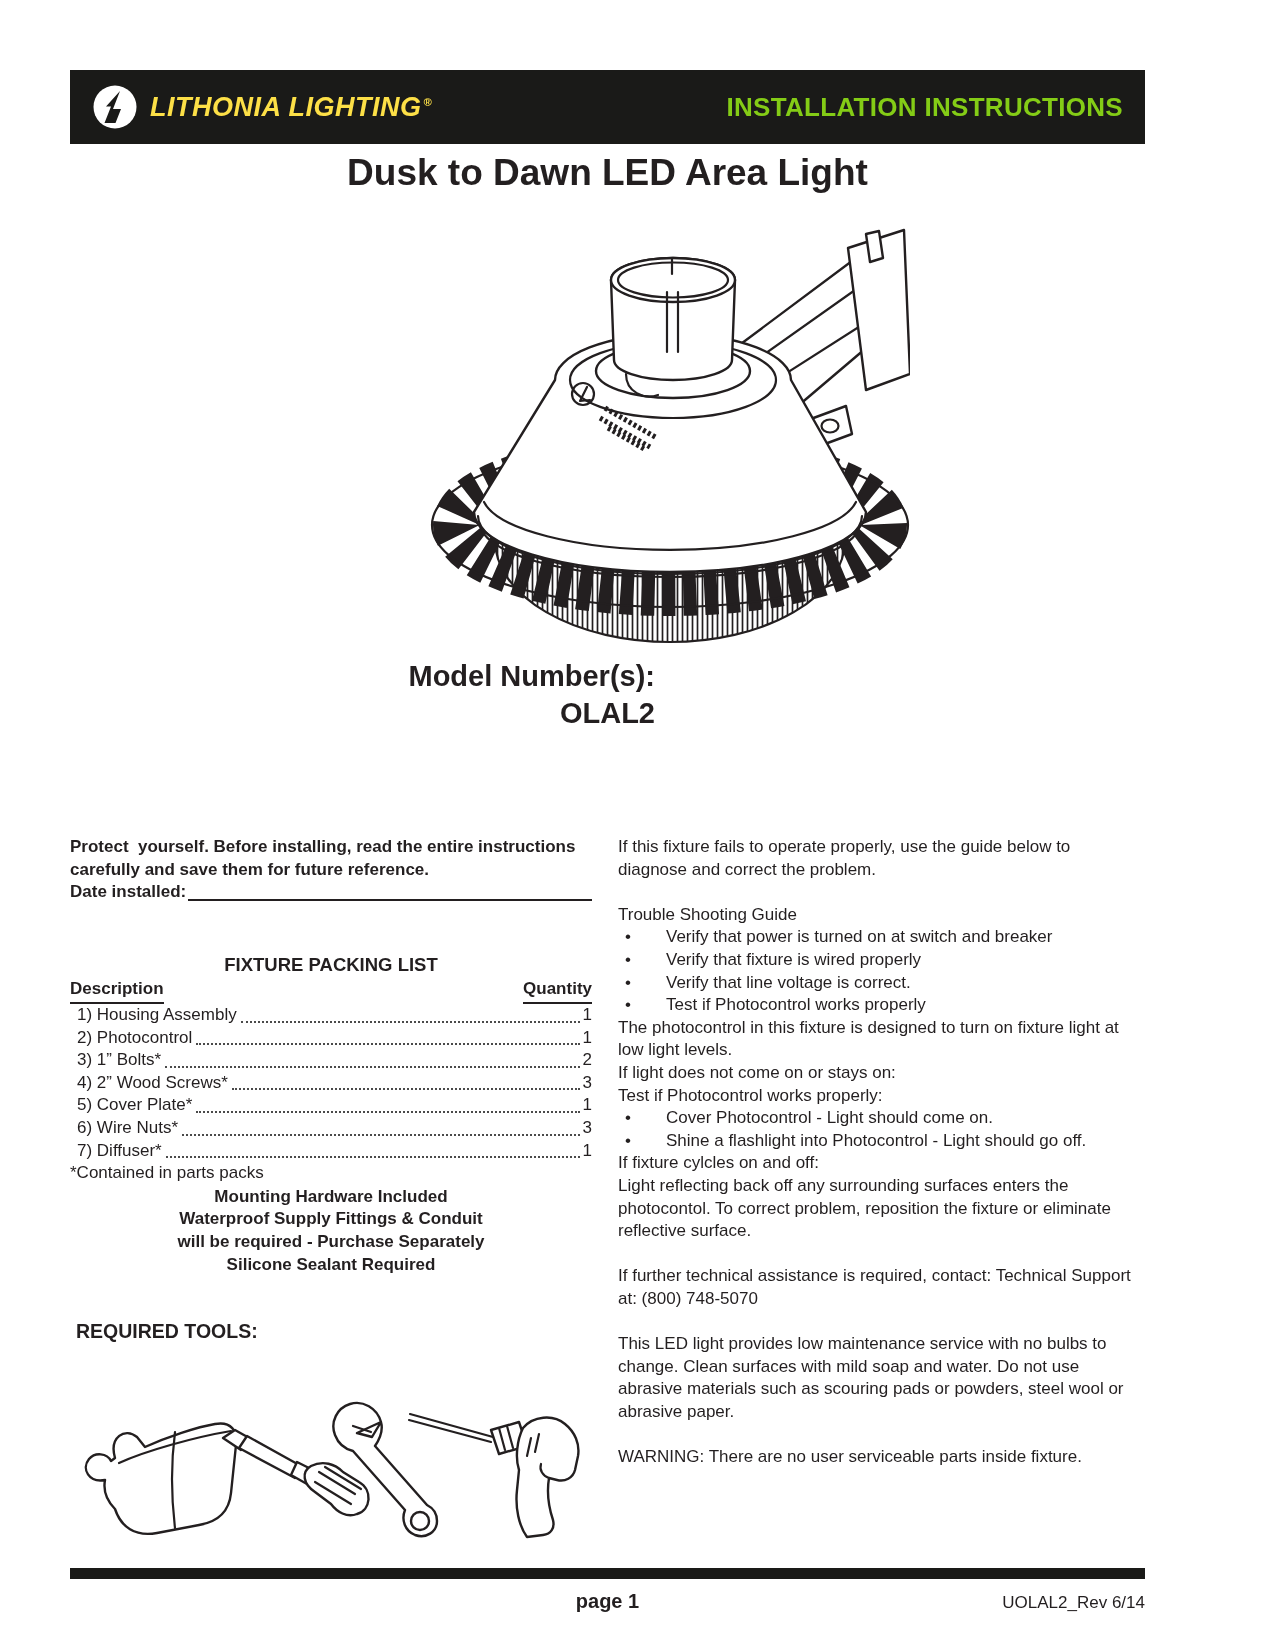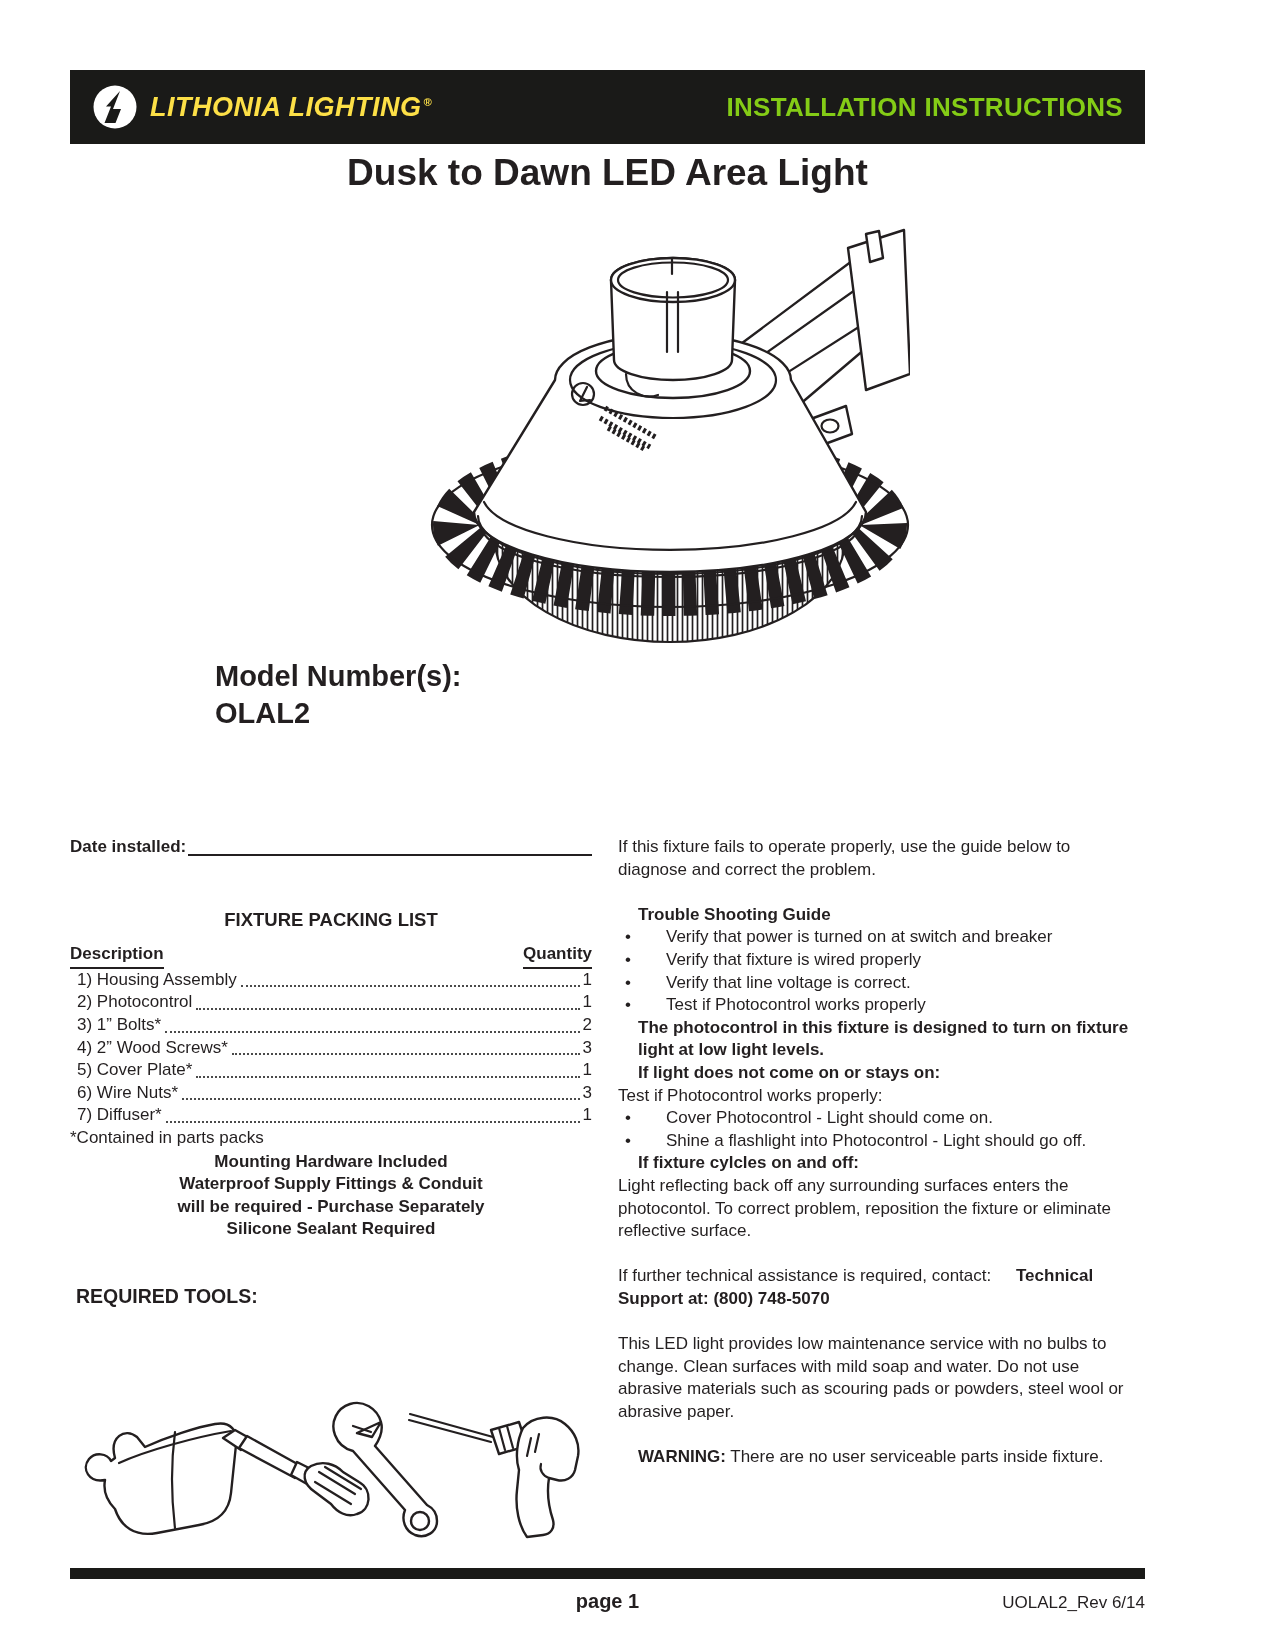--- a/index.html
+++ b/index.html
@@ -14,37 +14,37 @@
     background:#1a1a18;display:flex;align-items:center;justify-content:space-between;
     padding:0 22px;box-sizing:border-box;
   }
   .brand{display:flex;align-items:center;gap:12px;color:#fde047;}
   .brand-name{font-style:italic;font-weight:bold;font-size:27px;letter-spacing:.5px;white-space:nowrap;}
   .brand-reg{font-size:11px;vertical-align:super;margin-left:2px;}
   .header-title{color:#84cc16;font-weight:bold;font-size:26px;letter-spacing:.3px;white-space:nowrap;}
   
   .page-title{position:absolute;left:70px;top:152px;width:1075px;text-align:center;
     font-size:37px;font-weight:bold;}
-  .model-block{position:absolute;left:215px;top:658px;width:440px;text-align:left;
+  .model-block{position:absolute;left:215px;top:658px;width:440px;text-align:right;
     font-size:29px;font-weight:bold;line-height:1.28;}
   
   .fixture-svg{position:absolute;left:420px;top:222px;width:490px;height:430px;}
   .tools-svg{position:absolute;left:75px;top:1330px;width:505px;height:215px;}
   svg .ln{stroke:#231f20;fill:none;stroke-width:2.2;stroke-linejoin:round;stroke-linecap:round;}
   svg .wh{stroke:#231f20;fill:#ffffff;stroke-width:2.4;stroke-linejoin:round;}
   
   .col{position:absolute;top:836px;font-size:17px;line-height:22.6px;}
   .col-left{left:70px;width:522px;}
   .col-right{left:618px;width:522px;}
-  .b{font-weight:bold;margin-left:20px;}
+  .b{font-weight:normal;}
   .protect{font-weight:bold;white-space:pre-wrap;}
   .date-line{font-weight:bold;display:flex;align-items:flex-end;}
   .date-rule{flex:1;border-bottom:2px solid #231f20;margin:0 0 3px 2px;}
   .packing{margin-top:50px;}
-  .packing-title{text-align:center;font-weight:bold;font-size:18.5px;margin-bottom:12px;}
+  .packing-title{text-align:center;font-weight:bold;font-size:18.5px;margin-bottom:2px;}
   .packing-header{display:flex;justify-content:space-between;font-weight:bold;}
   .packing-header span{border-bottom:2.5px solid #231f20;padding-bottom:1px;}
   .pitem{display:flex;align-items:flex-end;}
   .pname{white-space:nowrap;padding-left:7px;}
   .leader{flex:1;border-bottom:2.4px dotted #4a4a4a;margin:0 3px 4px 4px;}
   .notes{text-align:center;font-weight:bold;margin-top:1px;}
   .tools-title{font-weight:bold;font-size:19.5px;margin-top:44px;margin-left:6px;}
   .gap{height:22.6px;}
   .bullet{display:flex;}
   .bullet::before{content:"\2022";width:48px;padding-left:7px;box-sizing:border-box;flex:none;}
@@ -119,20 +119,21 @@
     <path d="M185,186 l52,30 M180,196 l50,29 M188,206 l38,22" stroke="#231f20" stroke-width="5" stroke-dasharray="3 2.5" fill="none"></path>
   </g>
 </svg>
 
 <div class="model-block">
   <div>Model Number(s):</div>
   <div>OLAL2</div>
 </div>
 
 <div class="col col-left">
+  <div class="protect">Protect  yourself. Before installing, read the entire instructions carefully and save them for future reference.</div>
   <div class="date-line">
     <span>Date installed:</span>
     <span class="date-rule"></span>
   </div>
 
   <div class="packing">
     <div class="packing-title">FIXTURE PACKING LIST</div>
     <div class="packing-header">
       <span>Description</span>
       <span>Quantity</span>

